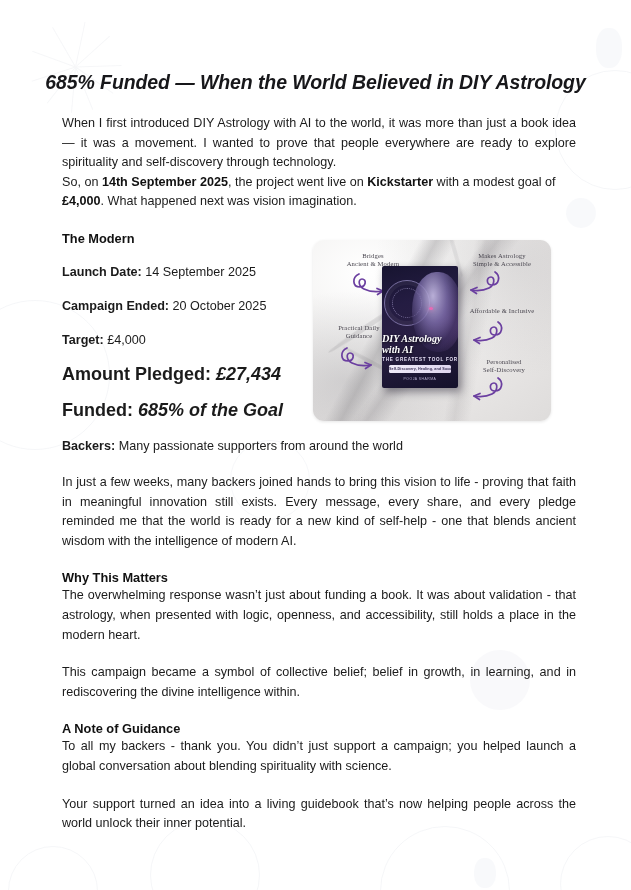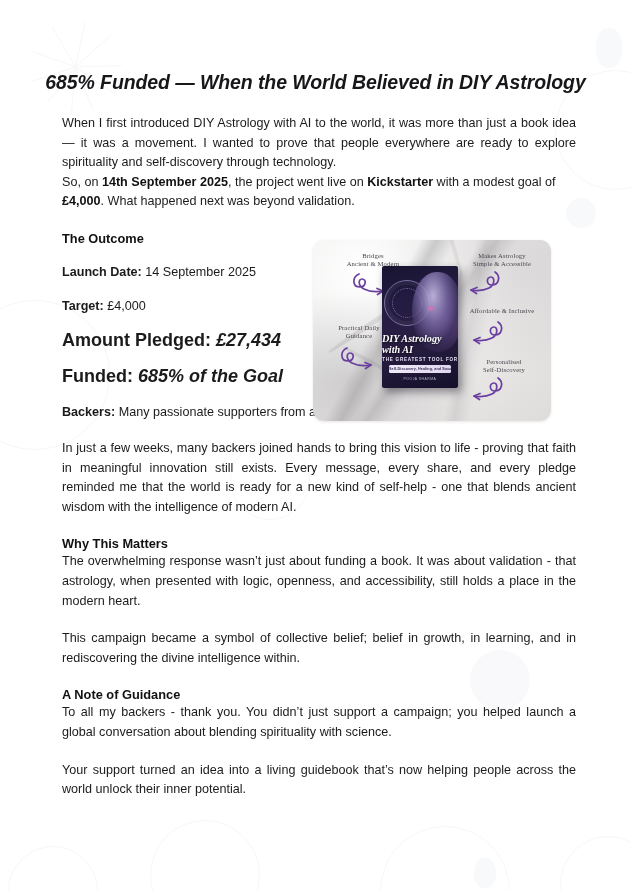--- a/index.html
+++ b/index.html
@@ -204,29 +204,30 @@
 </div>
 
 <div id="page">
 
   <h1 id="doc-title">685% Funded — When the World Believed in DIY Astrology</h1>
 
   <div class="content">
 
     <p class="para">When I first introduced DIY Astrology with AI to the world, it was more than just a book idea — it was a movement. I wanted to prove that people everywhere are ready to explore spirituality and self-discovery through technology.</p>
 
-    <p class="para nojust"><span>So, on </span><b>14th September 2025</b><span>, the project went live on </span><b>Kickstarter</b><span> with a modest goal of </span><b>£4,000</b><span>. What happened next was beyond validation.</span></p>
+    <p class="para nojust"><span>So, on </span><b>14th September 2025</b><span>, the project went live on </span><b>Kickstarter</b><span> with a modest goal of </span><b>£4,000</b><span>. What happened next was vision imagination.</span></p>
 
     <div class="gap-md"></div>
 
     <div id="outcome-block">
-      <h3 class="sec" style="margin-bottom:16px;">The Outcome</h3>
+      <h3 class="sec" style="margin-bottom:16px;">The Modern</h3>
 
       <div class="fact"><span class="lbl">Launch Date:</span><span class="val"> 14 September 2025</span></div>
 
+      <div class="fact"><span class="lbl">Campaign Ended:</span><span class="val"> 20 October 2025</span></div>
 
       <div class="fact"><span class="lbl">Target:</span><span class="val"> £4,000</span></div>
 
       <div class="fact big"><span class="lbl">Amount Pledged:</span><span class="val"> £27,434</span></div>
 
       <div class="fact big"><span class="lbl">Funded:</span><span class="val"> 685% of the Goal</span></div>
 
       <div class="fact" style="margin-bottom:0;"><span class="lbl">Backers:</span><span class="val"> Many passionate supporters from around the world</span></div>
     </div>
 

